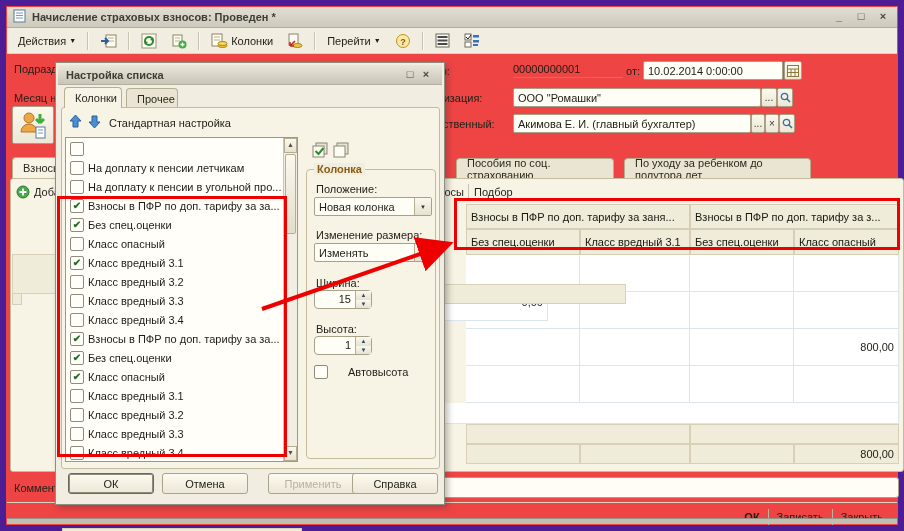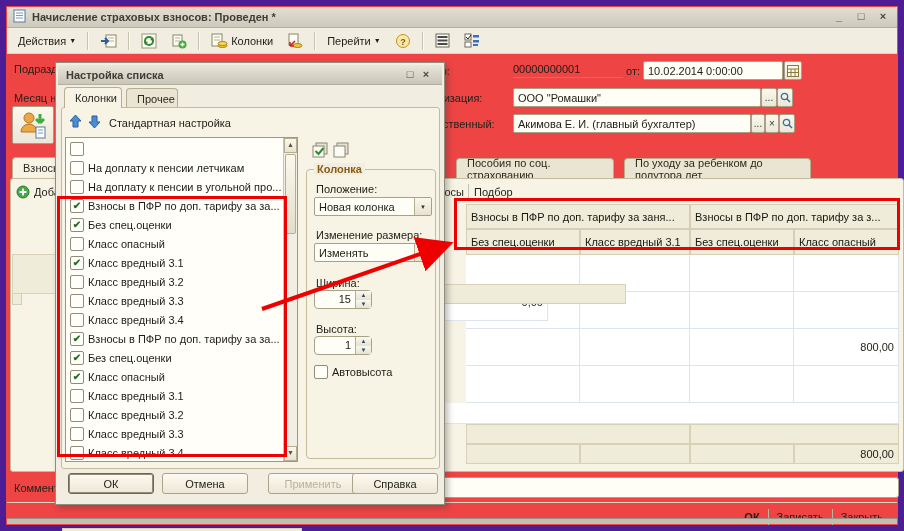--- a/index.html
+++ b/index.html
@@ -441,21 +441,21 @@
 
   <div class="a lbl" style="left:260px;top:260px">Высота:</div>
   <div class="a spin" style="left:258px;top:273px;width:58px;height:19px">
     <span class="val">1</span>
     <span class="btns">
         <div>▲</div>
         <div>▼</div>
       </span>
   </div>
 
-  <div class="a" style="left:258px;top:302px;display:flex;align-items:center;gap:4px">
+  <div class="a" style="left:258px;top:302px;display:flex;align-items:center;gap:20px">
     <span class="cb-box"></span>
     <span>Автовысота</span>
   </div>
 
   <div class="a dbtn default" style="left:12px;top:410px;width:86px">ОК</div>
   <div class="a dbtn" style="left:106px;top:410px;width:86px">Отмена</div>
   <div class="a dbtn disabled" style="left:212px;top:410px;width:90px">Применить</div>
   <div class="a dbtn" style="left:296px;top:410px;width:86px">Справка</div>
 </div>
 

